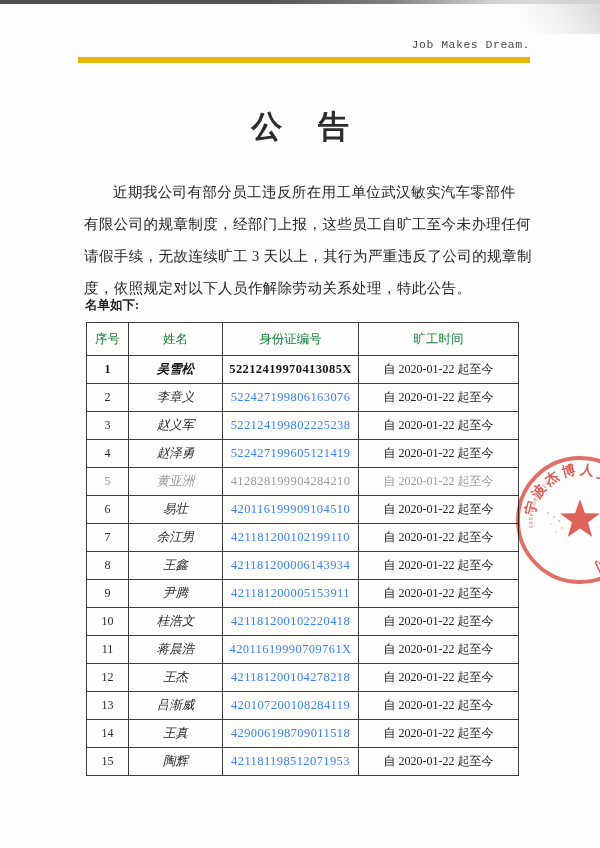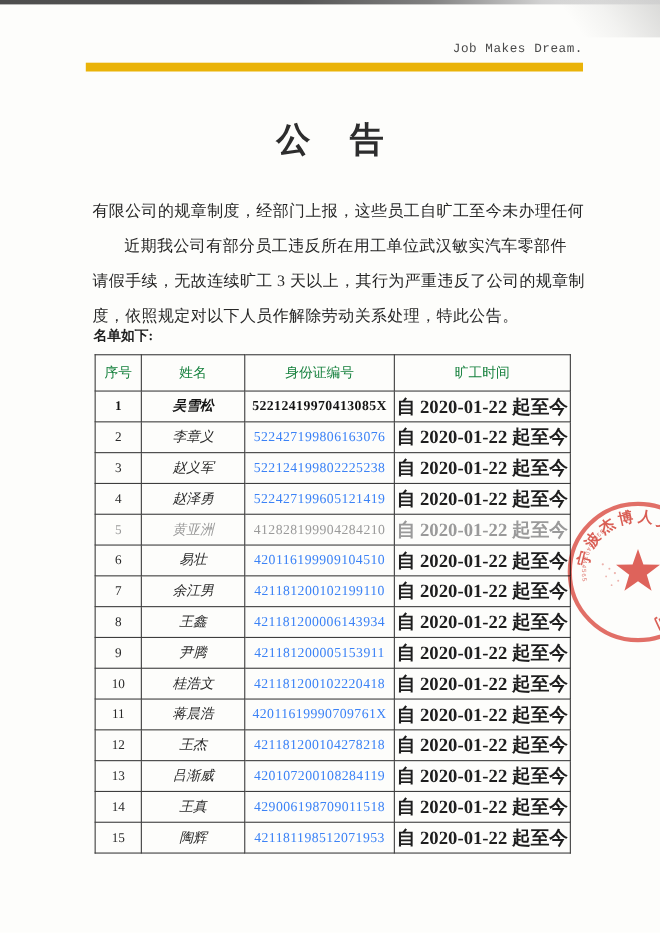--- a/index.html
+++ b/index.html
@@ -20,23 +20,24 @@
     opacity: .85;
   }
   .corner-smudge {
     position: absolute; top: 0; right: 0; width: 120px; height: 34px;
     background: linear-gradient(235deg, rgba(90,90,90,.22), rgba(120,120,120,.08) 40%, transparent 65%);
   }
 
   
   .letterhead {
     position: absolute; left: 78px; top: 38px; width: 452px;
-    display: flex; justify-content: flex-end; align-items: flex-end;
-    border-bottom: 8px solid #eab308;
+    display: flex; justify-content: center; align-items: flex-end;
+    border-bottom: 6px solid #eab308;
     padding-bottom: 6px;
+    flex-direction: column;
   }
   .slogan {
     font-family: "Liberation Mono", "DejaVu Sans Mono", monospace;
     font-size: 11.5px; color: #4a4a4a; letter-spacing: .5px;
   }
   .doc-number { font-size: 11.5px; color: #3f3f3f; white-space: nowrap; }
   .doc-number .num {
     font-family: "Liberation Mono", "DejaVu Sans Mono", monospace;
     letter-spacing: .3px;
   }
@@ -78,21 +79,21 @@
   .roster th { font-weight: normal; font-size: 12.5px; color: #15803d; }
   .col-no { width: 42px; }
   .col-name { width: 94px; }
   .col-id { width: 136px; }
   .col-period { width: 160px; }
   .c-no { font-size: 12px; color: #2a2a2a; }
   .c-name { font-size: 12.5px; color: #2a2a2a; font-style: italic; }
   .c-id {
     font-size: 12.5px; letter-spacing: .4px; color: #3b82f6;
   }
-  .c-period { font-size: 17px; font-weight: bold; color: #1e1e1e; }
+  .c-period { font-size: 12px; font-weight: normal; color: #1e1e1e; }
   tr.bold-row .c-no, tr.bold-row .c-name, tr.bold-row .c-id { font-weight: bold; color: #141414; }
   tr.faded td { color: #9a9a9a; }
   tr.faded .c-id, tr.faded .c-period, tr.faded .c-name, tr.faded .c-no { color: #9a9a9a; }
 
   
   .stamp {
     position: absolute; left: 500px; top: 440px;
     width: 160px; height: 160px;
     mix-blend-mode: multiply;
   }
@@ -117,22 +118,22 @@
   <div class="scan-strip"></div>
   <div class="corner-smudge"></div>
 
   <div class="letterhead">
     <span class="slogan">Job Makes Dream.</span>
   </div>
 
   <div class="doc-title">公 告</div>
 
   <div class="body-text">
+    <div class="line first">近期我公司有部分员工违反所在用工单位武汉敏实汽车零部件</div>
     <div class="line">有限公司的规章制度，经部门上报，这些员工自旷工至今未办理任何</div>
-    <div class="line first">近期我公司有部分员工违反所在用工单位武汉敏实汽车零部件</div>
     <div class="line">请假手续，无故连续旷工 3 天以上，其行为严重违反了公司的规章制</div>
     <div class="line">度，依照规定对以下人员作解除劳动关系处理，特此公告。</div>
   </div>
 
   <div class="list-label">名单如下:</div>
 
   <table class="roster">
     <colgroup>
       <col class="col-no">
         <col class="col-name">

